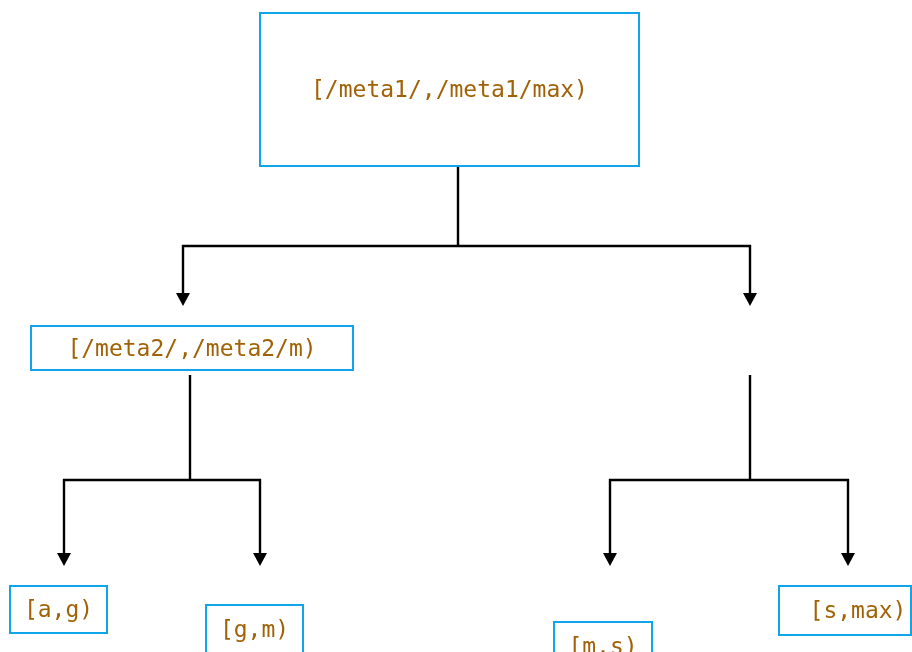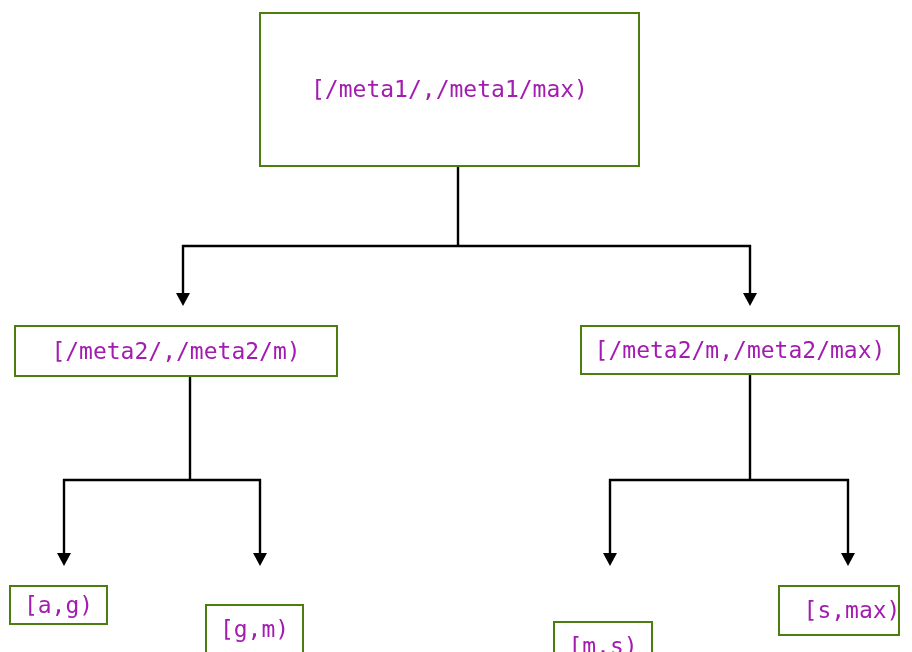--- a/index.html
+++ b/index.html
@@ -22,26 +22,26 @@
     position: absolute;
     left: 0;
     top: 0;
     width: 912px;
     height: 652px;
     display: block;
   }
   .node-box {
     position: absolute;
     box-sizing: border-box;
-    border: 2px solid #4d7c0f;
+    border: 2px solid #0ea5e9;
     background: #ffffff;
     display: flex;
     align-items: center;
     justify-content: center;
-    color: #a21caf;
+    color: #a16207;
     white-space: pre;
     letter-spacing: 0px;
   }
   .node-label {
     display: block;
     white-space: pre;
     line-height: 1;
   }
   .level-root {
     font-size: 23px;
@@ -89,37 +89,34 @@
       <polygon points="603,553 617,553 610,566" fill="#000000"></polygon>
       <line x1="848" y1="479" x2="848" y2="554" stroke="#000000" stroke-width="2.4"></line>
       <polygon points="841,553 855,553 848,566" fill="#000000"></polygon>
     </g>
   </svg>
 
   <div class="node-box level-root" style="left:259px; top:12px; width:381px; height:155px;">
     <span class="node-label">[/meta1/,/meta1/max)</span>
   </div>
 
-  <div class="node-box level-mid" style="left:14px; top:325px; width:324px; height:52px;">
+  <div class="node-box level-mid" style="left:30px; top:325px; width:324px; height:46px;">
     <span class="node-label">[/meta2/,/meta2/m)</span>
   </div>
 
-  <div class="node-box level-mid" style="left:580px; top:325px; width:320px; height:50px;">
-    <span class="node-label">[/meta2/m,/meta2/max)</span>
-  </div>
 
-  <div class="node-box level-leaf" style="left:9px; top:585px; width:99px; height:40px;">
+  <div class="node-box level-leaf" style="left:9px; top:585px; width:99px; height:49px;">
     <span class="node-label">[a,g)</span>
   </div>
 
   <div class="node-box level-leaf" style="left:205px; top:604px; width:99px; height:51px;">
     <span class="node-label">[g,m)</span>
   </div>
 
   <div class="node-box level-leaf" style="left:553px; top:585px; width:100px; height:51px;margin-top:36px;">
     <span class="node-label">[m,s)</span>
   </div>
 
-  <div class="node-box level-leaf" style="left:778px; top:585px; width:122px; height:51px;padding-left:26px;">
+  <div class="node-box level-leaf" style="left:778px; top:585px; width:134px; height:51px;padding-left:26px;">
     <span class="node-label">[s,max)</span>
   </div>
 
 </div>
 
 </body></html>

